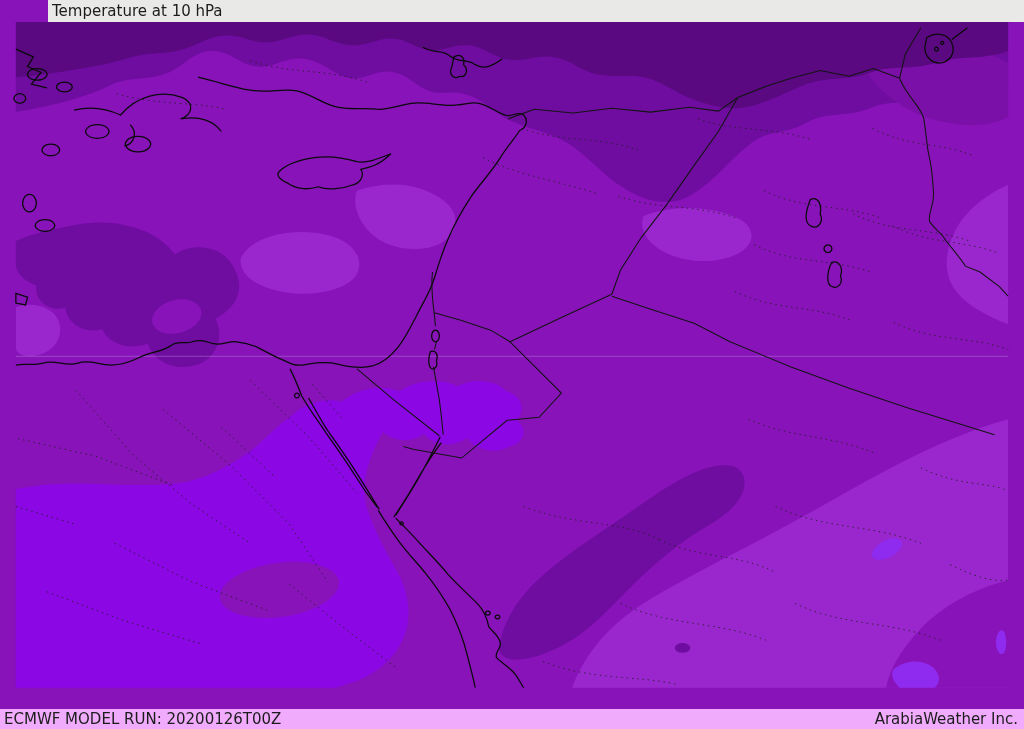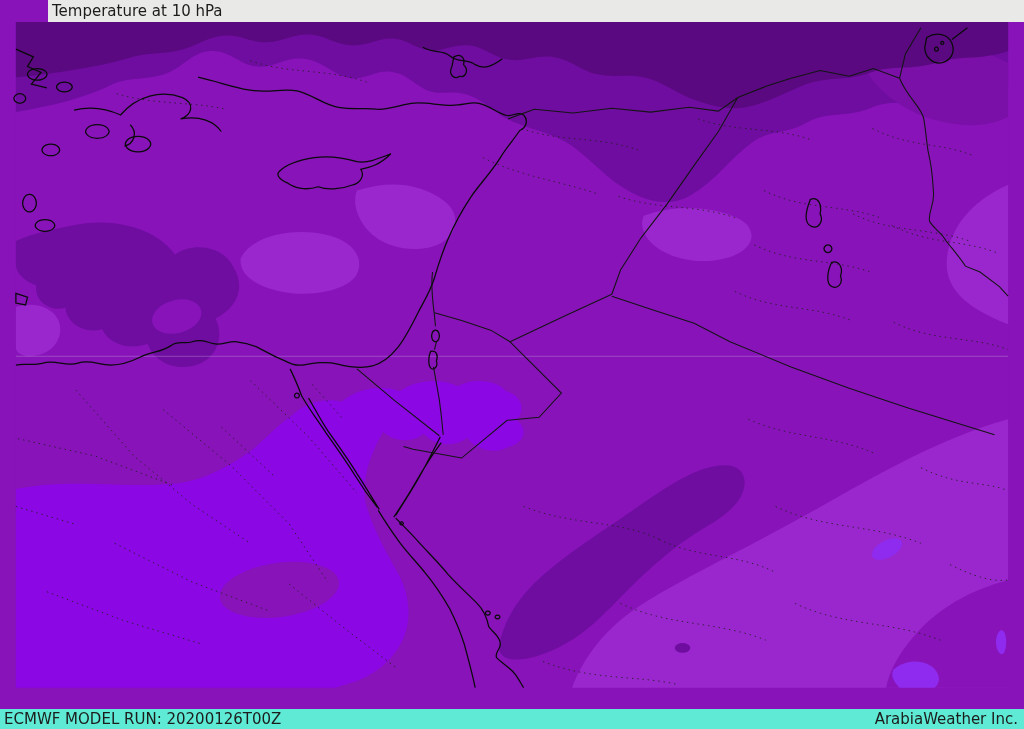--- a/index.html
+++ b/index.html
@@ -149,16 +149,16 @@
     <path d="M432,322 L460,330 L490,340 L510,352"></path>
     <path d="M352,380 L390,412 L437,449"></path>
     <path d="M430,280 C428,295 430,310 432,325 L433,336 M434,352 L432,360 M431,378 L434,395 L437,412 L439,428 L441,448"></path>
     <path d="M800,80 L830,72 L860,78 L885,70 L912,80 M912,80 L918,55 L928,38 L934,28"></path>
     <path d="M912,80 C920,100 935,110 937,122 C940,140 940,150 942,158 C946,175 946,185 947,198
          C948,212 941,218 943,228 C950,238 956,240 960,248 C968,258 975,266 980,274 L995,280 L1015,295 L1024,305"></path>
   </g>
 </svg>
 </div>
 
-<div class="chrome bottombar" style="background:#5eead4;color:#1c1c1c;">
+<div class="chrome bottombar" style="background:#f0abfc;color:#1c1c1c;">
   <span>ECMWF MODEL RUN: 20200126T00Z</span>
   <span>ArabiaWeather Inc.</span>
 </div>
 
 </body></html>

